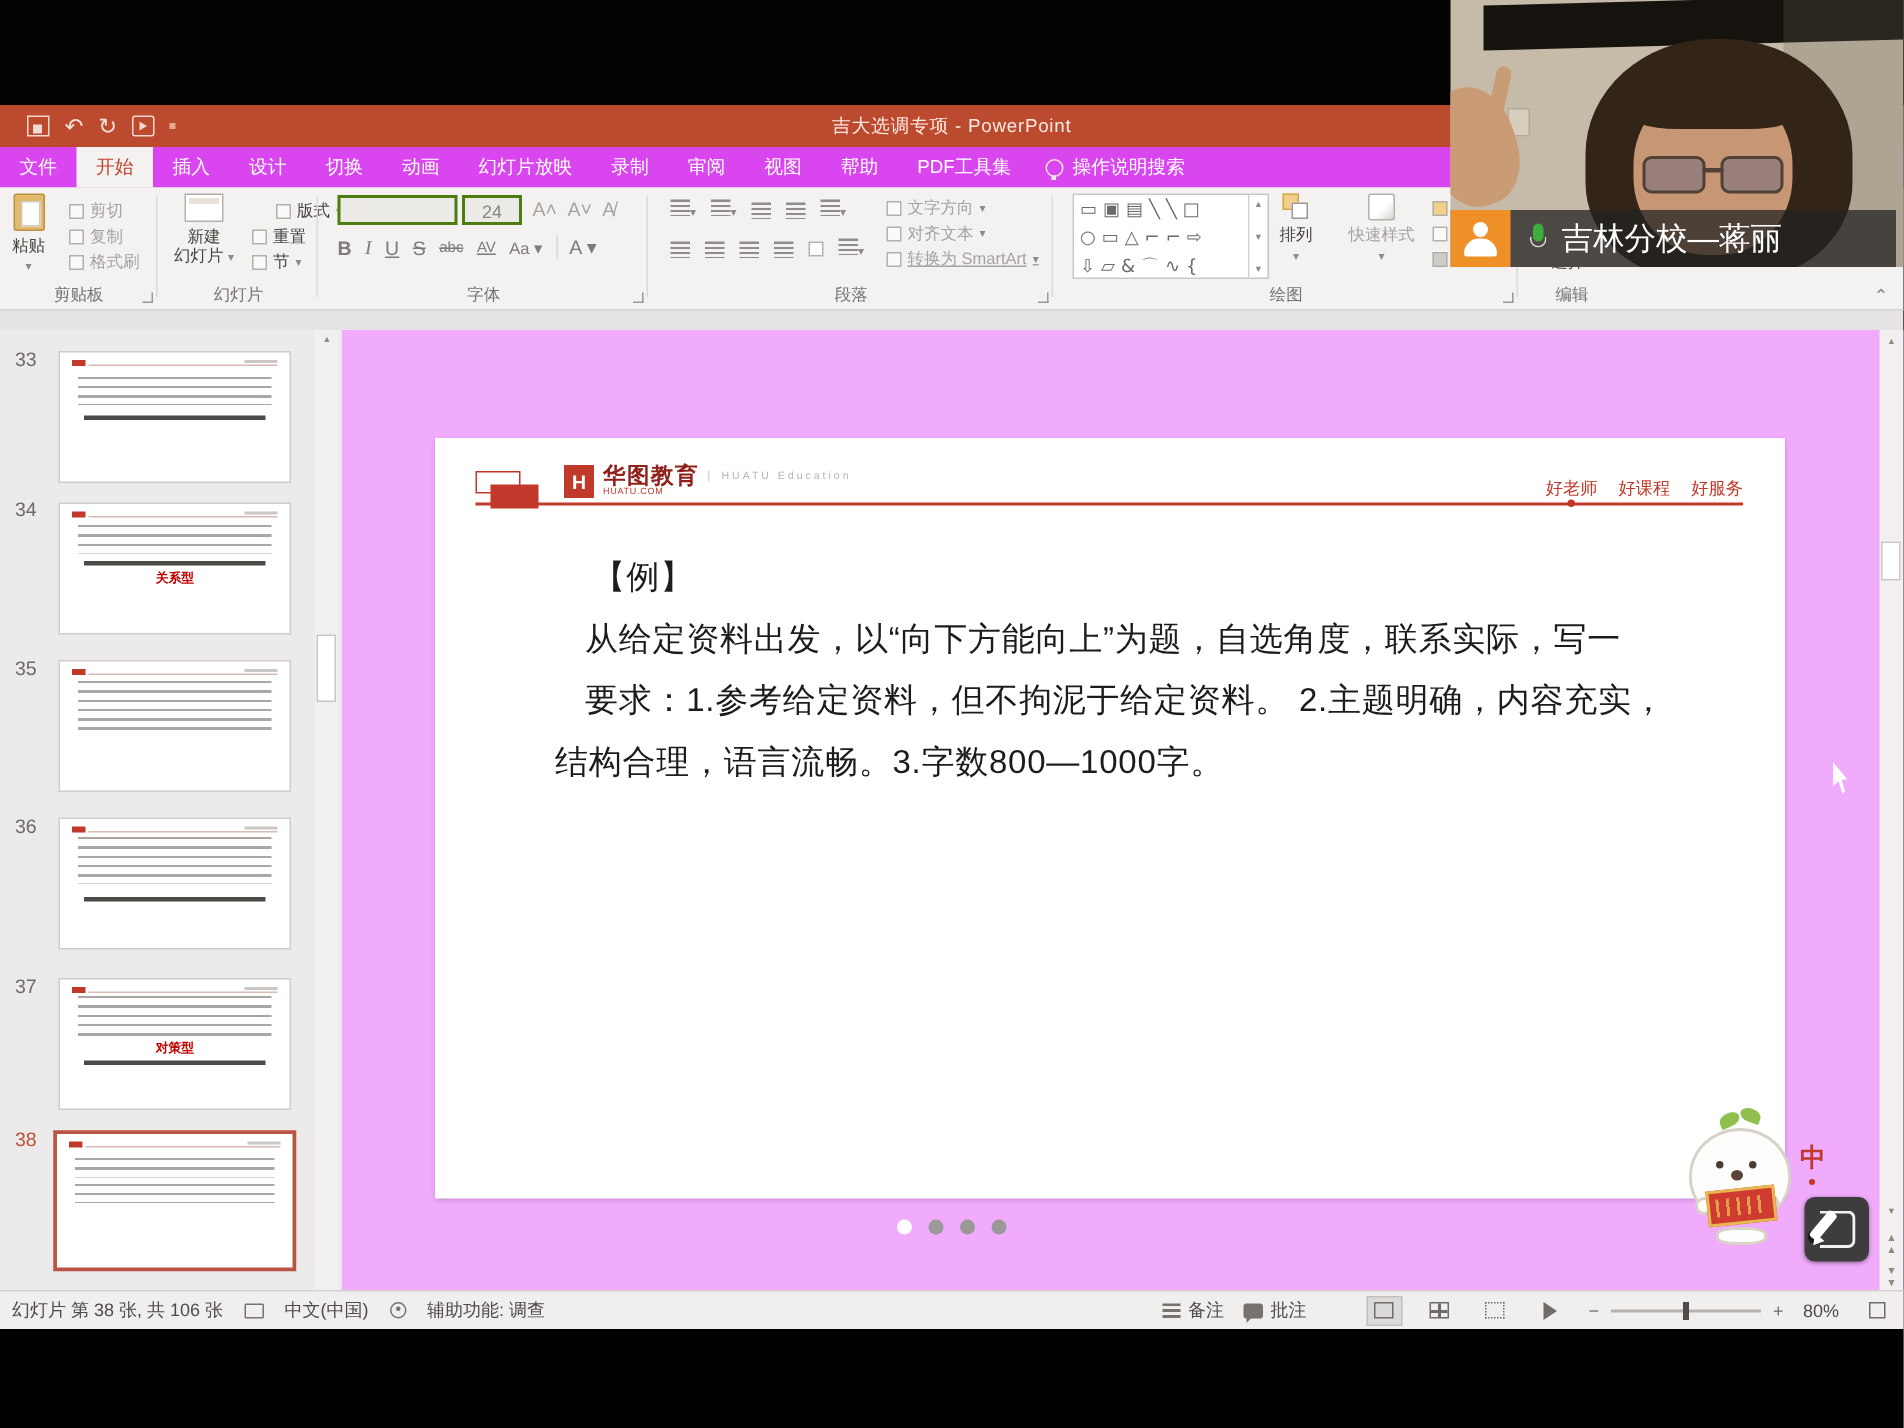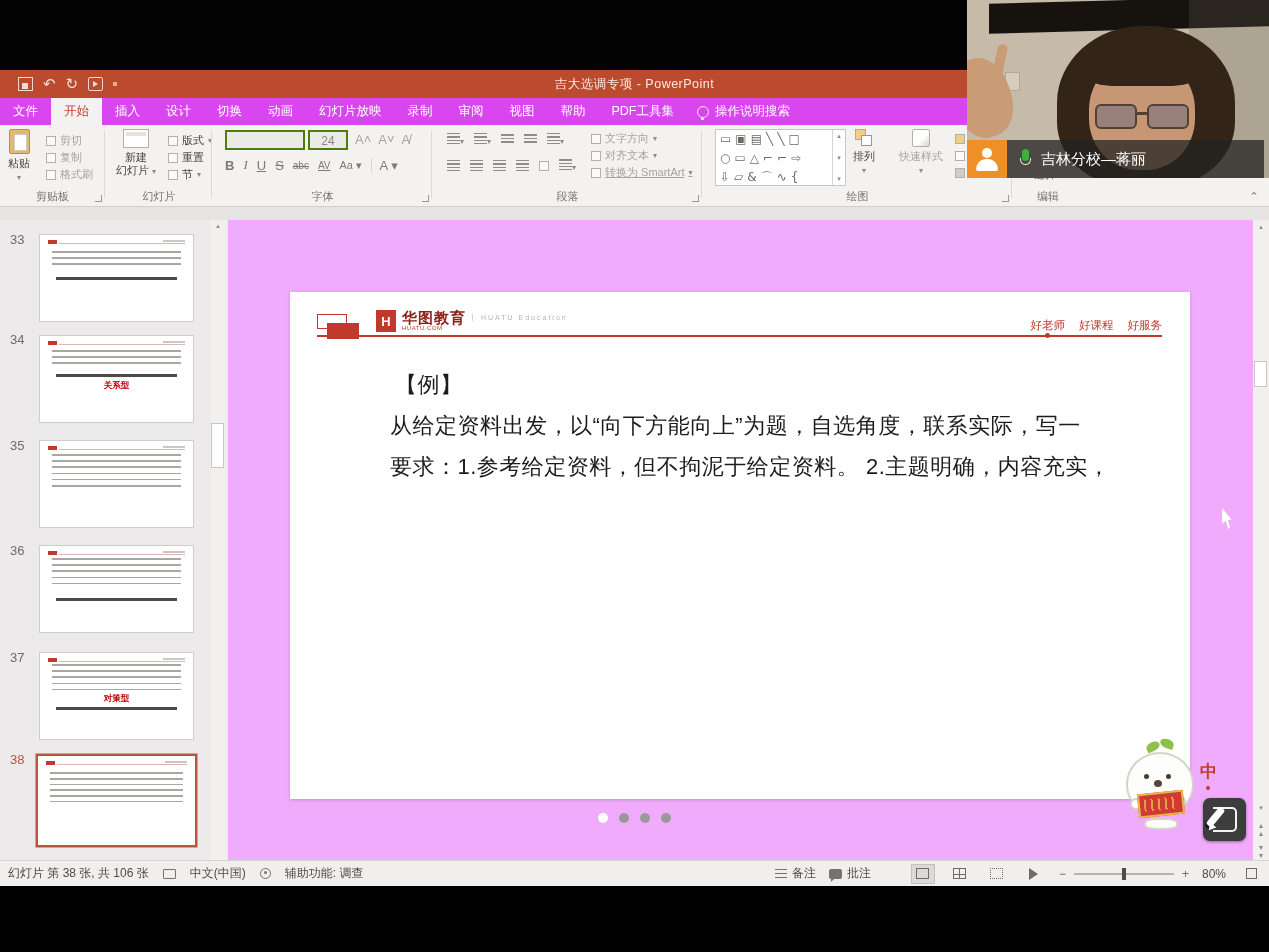--- a/index.html
+++ b/index.html
@@ -189,21 +189,21 @@
                border-radius:5px; transform:rotate(12deg); }
   .wc-namebar { position:absolute; left:0; bottom:0; width:297px; height:38px; background:rgba(35,35,35,.75);
                 display:flex; align-items:center; }
   .wc-avatar { width:40px; height:38px; background:#ef8f28; position:relative; flex:0 0 auto; }
   .av-head { position:absolute; left:15px; top:8px; width:10px; height:10px; background:#fff; border-radius:50%; }
   .av-body { position:absolute; left:9px; top:19px; width:22px; height:12px; background:#fff; border-radius:10px 10px 2px 2px; }
   .wc-mic { margin-left:12px; position:relative; width:12px; height:20px; flex:0 0 auto; }
   .mic-body { position:absolute; left:3px; top:0; width:7px; height:12px; background:#3fae3f; border-radius:4px; }
   .mic-stand { position:absolute; left:1px; top:9px; width:11px; height:7px; border:1.5px solid #ddd;
                border-top:none; border-radius:0 0 8px 8px; }
-  .wc-name { color:#fff; font-size:15px; margin-left:10px; white-space:nowrap; }
+  .wc-name { color:#fff; font-size:21px; margin-left:10px; white-space:nowrap; }
 
   
   .cursor { position:absolute; left:1222px; top:508px; width:14px; height:21px; background:#fff; z-index:60;
             clip-path:polygon(0 0, 0 76%, 27% 61%, 44% 100%, 58% 93%, 42% 57%, 68% 55%);
             filter:drop-shadow(0 0 1px #000); }
   .bar-bottom { position:absolute; left:0; top:886px; width:100%; height:66px; background:#010101; }
   .bar-top { position:absolute; left:0; top:0; width:100%; height:70px; background:#030303; }
 </style>
 </head>
 <body>
@@ -291,21 +291,21 @@
         <span class="launcher"></span>
         <div class="rsep" style="right:0;"></div>
       </div>
 
       <div class="rgroup" style="left:106px;width:106px;">
         <div class="bigbtn" style="left:10px;">
           <span class="icon-newslide"></span>
           <span class="dark">新建</span>
           <span class="dark" style="margin-top:-4px;"><span>幻灯片</span> <span class="caret">▾</span></span>
         </div>
-        <div class="srow dark" style="left:62px;top:8px;font-family:Liberation Serif, serif;">
+        <div class="srow dark" style="left:78px;top:8px;font-family:Liberation Serif, serif;">
             <span class="mi"></span>
             <span>版式</span>
             <span class="caret">▾</span>
           </div>
         <div class="srow dark" style="left:62px;top:25px;">
             <span class="mi"></span>
             <span>重置</span>
           </div>
         <div class="srow dark" style="left:62px;top:42px;">
             <span class="mi"></span>
@@ -554,20 +554,21 @@
           <span>好老师</span>
             <span>好课程</span>
             <span>好服务</span>
         </div>
         <div class="hrule"></div>
         <div class="hdot"></div>
         <div class="sbody">
           <div class="ln ind25">【例】</div>
           <div class="ln ind20">从给定资料出发，以“向下方能向上”为题，自选角度，联系实际，写一</div>
           <div class="ln ind20">要求：1.参考给定资料，但不拘泥于给定资料。 2.主题明确，内容充实，</div>
+          <div class="ln">结构合理，语言流畅。3.字数800—1000字。</div>
         </div>
       </div>
 
       <div class="dots">
         <span class="dot on"></span>
         <span class="dot"></span>
         <span class="dot"></span>
         <span class="dot"></span>
       </div>
 

